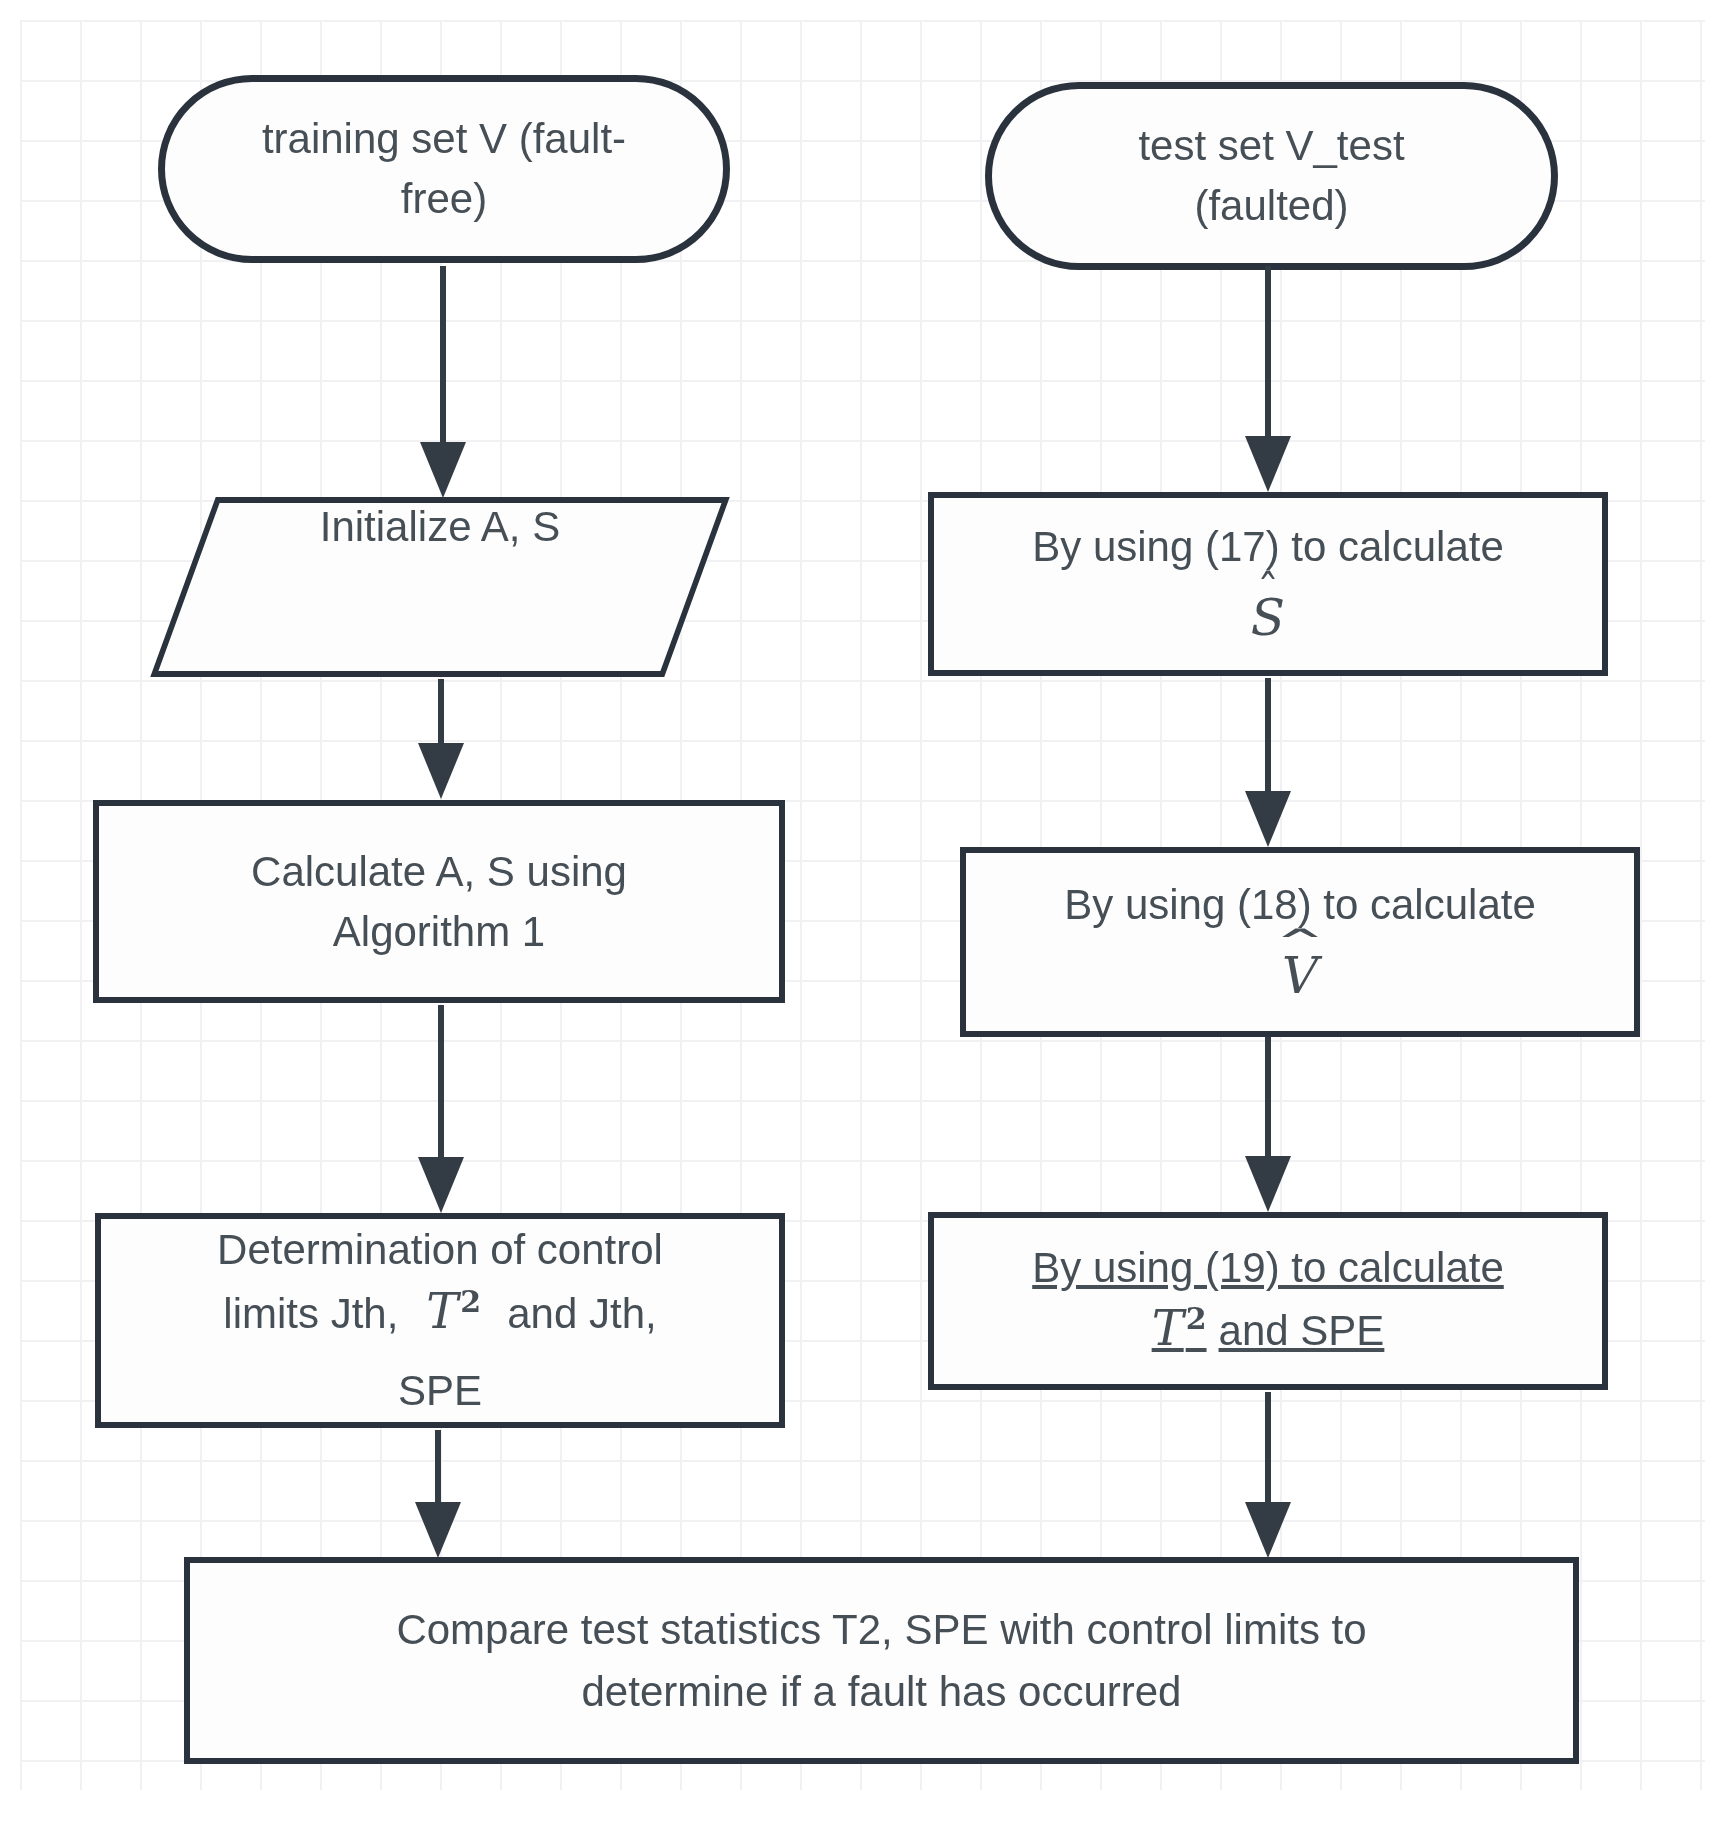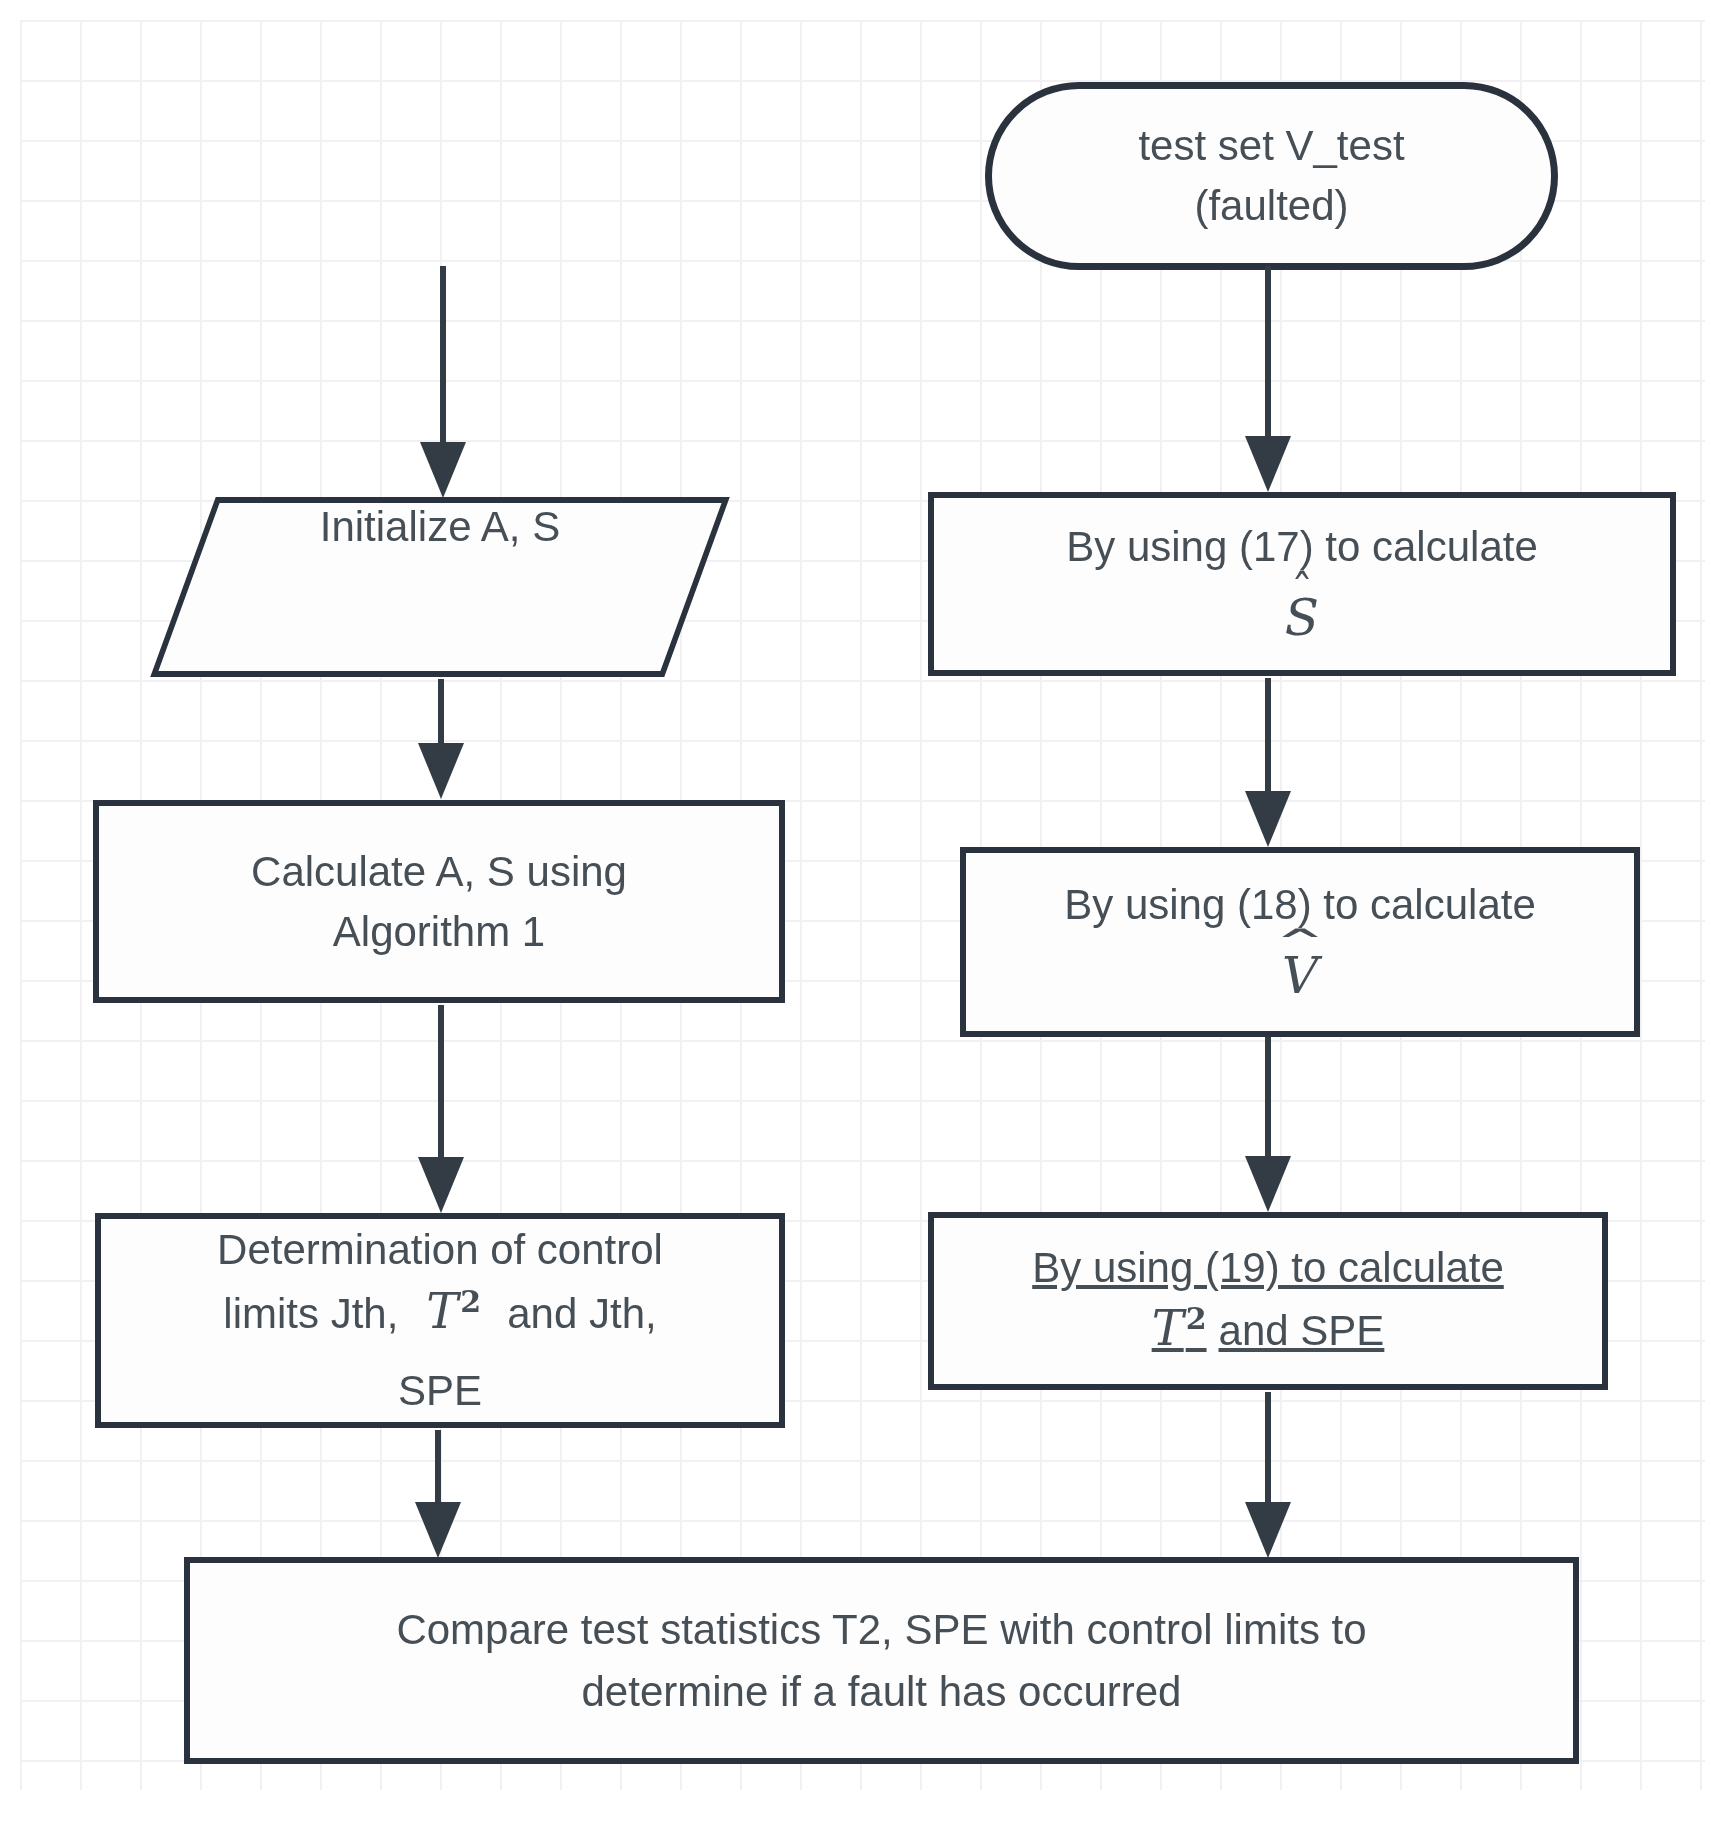--- a/index.html
+++ b/index.html
@@ -82,20 +82,24 @@
   .line3-gap{margin-top:12px;}
   .clamped{line-height:62px;}
 </style>
 </head>
 <body>
 
 <div id="canvas">
 
   <div class="grid"></div>
 
+  <div class="node terminator" style="left:158px;top:75px;width:572px;height:188px;">
+    <div>training set V (fault-</div>
+    <div>free)</div>
+  </div>
 
   <div class="arrow" style="left:443px;top:266px;height:232px;">
     <div class="stem"></div>
     <div class="head"></div>
   </div>
 
   <div class="para-shape" style="left:183px;top:497px;width:514px;height:180px;"></div>
   <div class="para-label" style="left:150px;top:497px;width:580px;height:180px;">
     <div>Initialize A, S</div>
   </div>
@@ -131,21 +135,21 @@
   <div class="node terminator" style="left:985px;top:82px;width:573px;height:188px;">
     <div>test set V_test</div>
     <div>(faulted)</div>
   </div>
 
   <div class="arrow" style="left:1268px;top:266px;height:226px;">
     <div class="stem"></div>
     <div class="head"></div>
   </div>
 
-  <div class="node" style="left:928px;top:492px;width:748px;height:184px;align-items:center;">
+  <div class="node" style="left:928px;top:492px;width:680px;height:184px;align-items:center;">
     <div>By using (17) to calculate</div>
     <div class="hat-wrap">
       <span class="hat">ˆ</span>
       <span>S</span>
     </div>
   </div>
 
   <div class="arrow" style="left:1268px;top:678px;height:169px;">
     <div class="stem"></div>
     <div class="head"></div>

